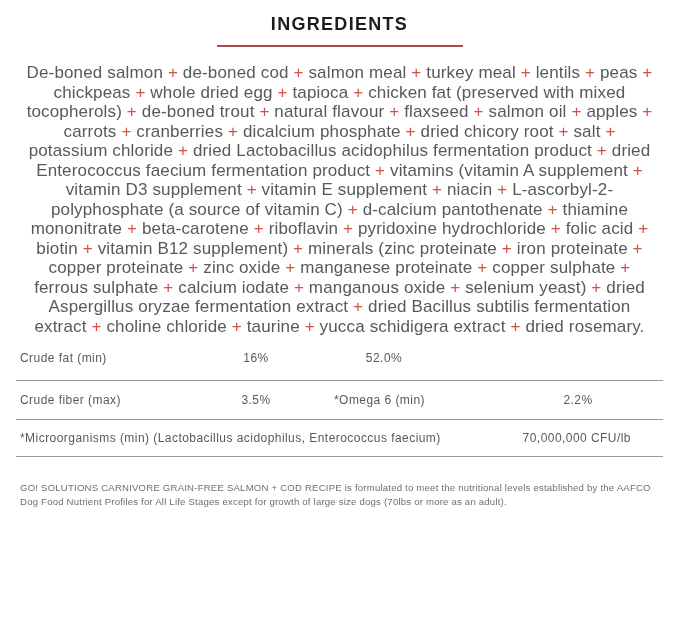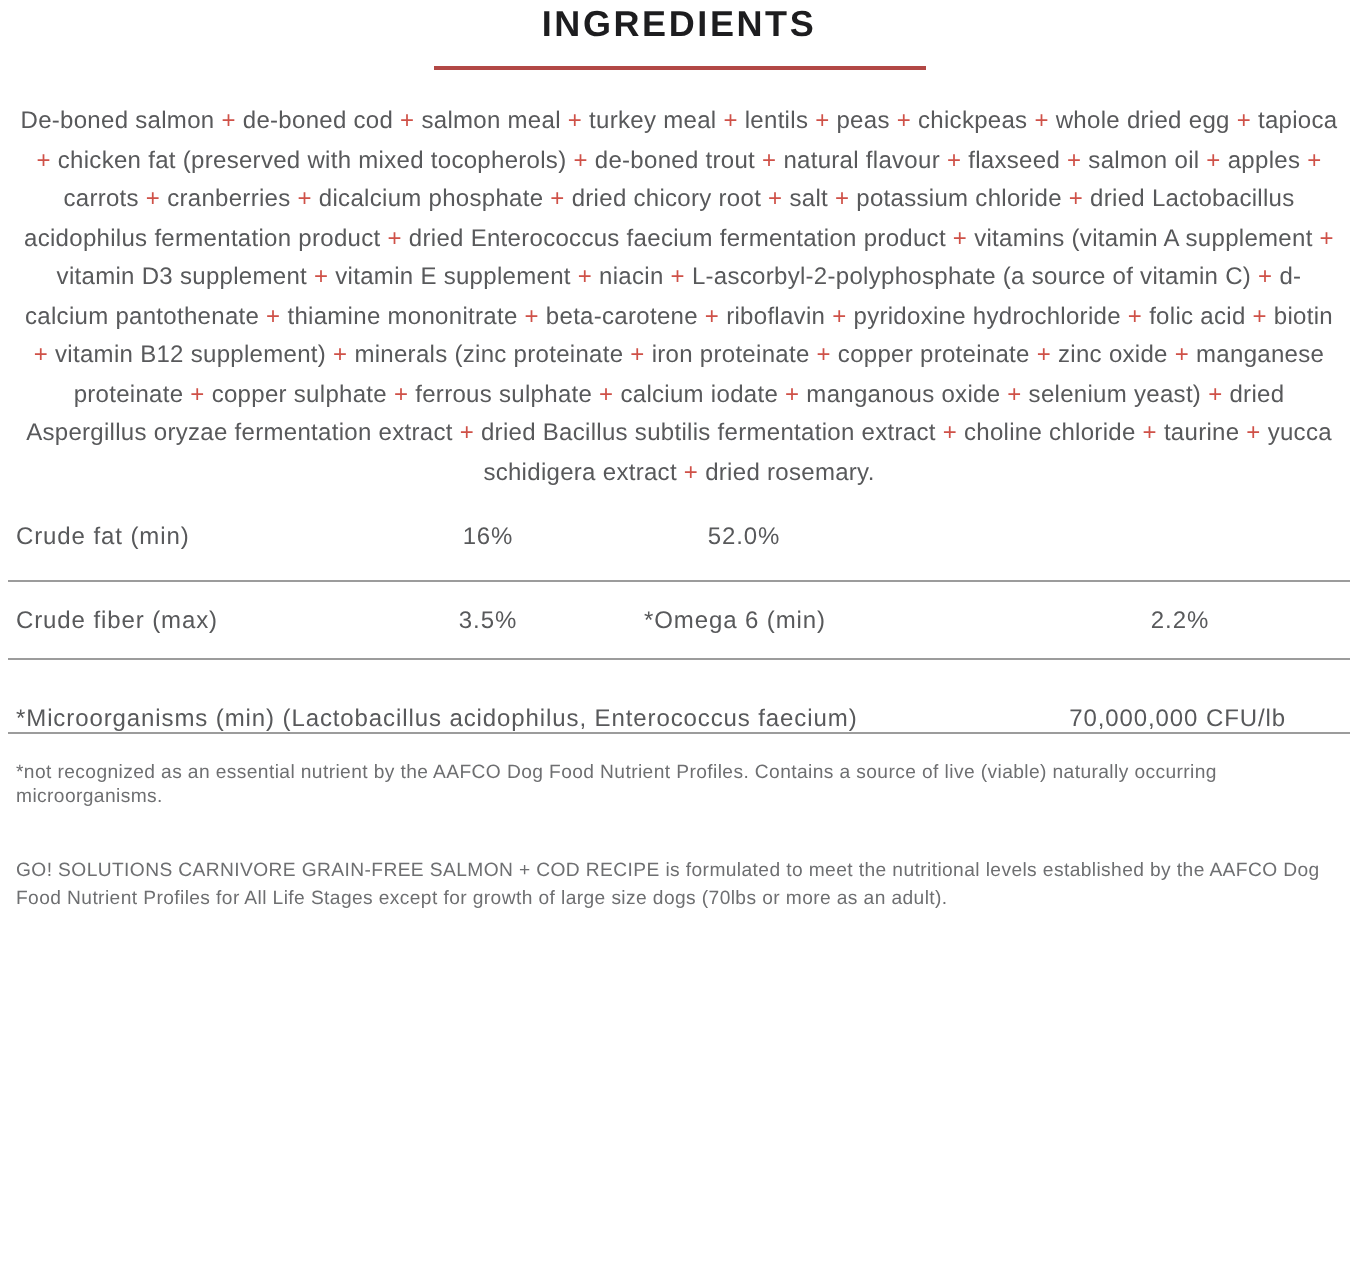--- a/index.html
+++ b/index.html
@@ -11,39 +11,39 @@
   }
   *{box-sizing:border-box;}
   html,body{margin:0;padding:0;}
   body{
     width:679px;height:637px;
     background:#ffffff;
     font-family:"Liberation Sans","DejaVu Sans",sans-serif;
     color:var(--body-text);
     overflow:hidden;
   }
-  .page{width:679px;height:637px;padding:4px;}
+  .page{width:679px;height:637px;padding:16px;}
 
   
   .ing-title{
     margin:0;padding-top:0;
     font-size:18px;line-height:16px;font-weight:700;
     letter-spacing:1.3px;text-align:center;
     color:var(--heading-text);
   }
   .title-rule{
     width:246px;height:2px;
     background:var(--accent-rule);
     margin:13px auto 0 auto;
   }
   .ing-text{
     margin:16px 0 0 0;
     padding:0 6px;
     text-align:center;
-    font-size:12px;
+    font-size:17px;
     line-height:19.5px;
     letter-spacing:0.15px;
     color:var(--body-text);
   }
   .ing-text .plus{color:var(--plus-sign);font-weight:400;}
 
   
   .ga-title{
     margin:84px 0 0 0;
     padding-left:4px;
@@ -61,21 +61,21 @@
   }
   .t-row:first-child{height:45px;}
   .t-row:nth-child(4){height:36px;}
   .l-label{flex:0 0 186px;}
   .l-value{flex:0 0 100px;text-align:center;}
   .row-gap{flex:0 0 28px;}
   .r-label{flex:1 1 auto;}
   .r-value{flex:0 0 100px;text-align:center;}
 
   .micro-row{
-    display:flex;align-items:flex-end;justify-content:space-between;
+    display:flex;align-items:center;justify-content:space-between;
     height:37px;
     padding-left:4px;padding-right:32px;
     border-bottom:1px solid var(--divider);
     font-size:12px;letter-spacing:0.45px;
   }
 
   
   .note1{
     margin:14px 0 0 0;padding:0 4px;
     font-size:9.6px;line-height:12px;letter-spacing:0.2px;
@@ -118,17 +118,16 @@
   </div>
 
 </div>
 
     <div class="micro-row">
       <span>*Microorganisms (min) (Lactobacillus acidophilus, Enterococcus faecium)</span>
       <span>70,000,000 CFU/lb</span>
     </div>
   </section>
 
-  <p class="note1">*not recognized as an essential nutrient by the AAFCO Dog Food Nutrient Profiles. Contains a source of live (viable) naturally occurring microorganisms.</p>
 
   <p class="note2">GO! SOLUTIONS CARNIVORE GRAIN-FREE SALMON + COD RECIPE  is formulated to meet the nutritional levels established by the AAFCO Dog Food Nutrient Profiles for All Life Stages except for growth of large size dogs (70lbs or more as an adult).</p>
 
 </div>
 
 </body></html>

